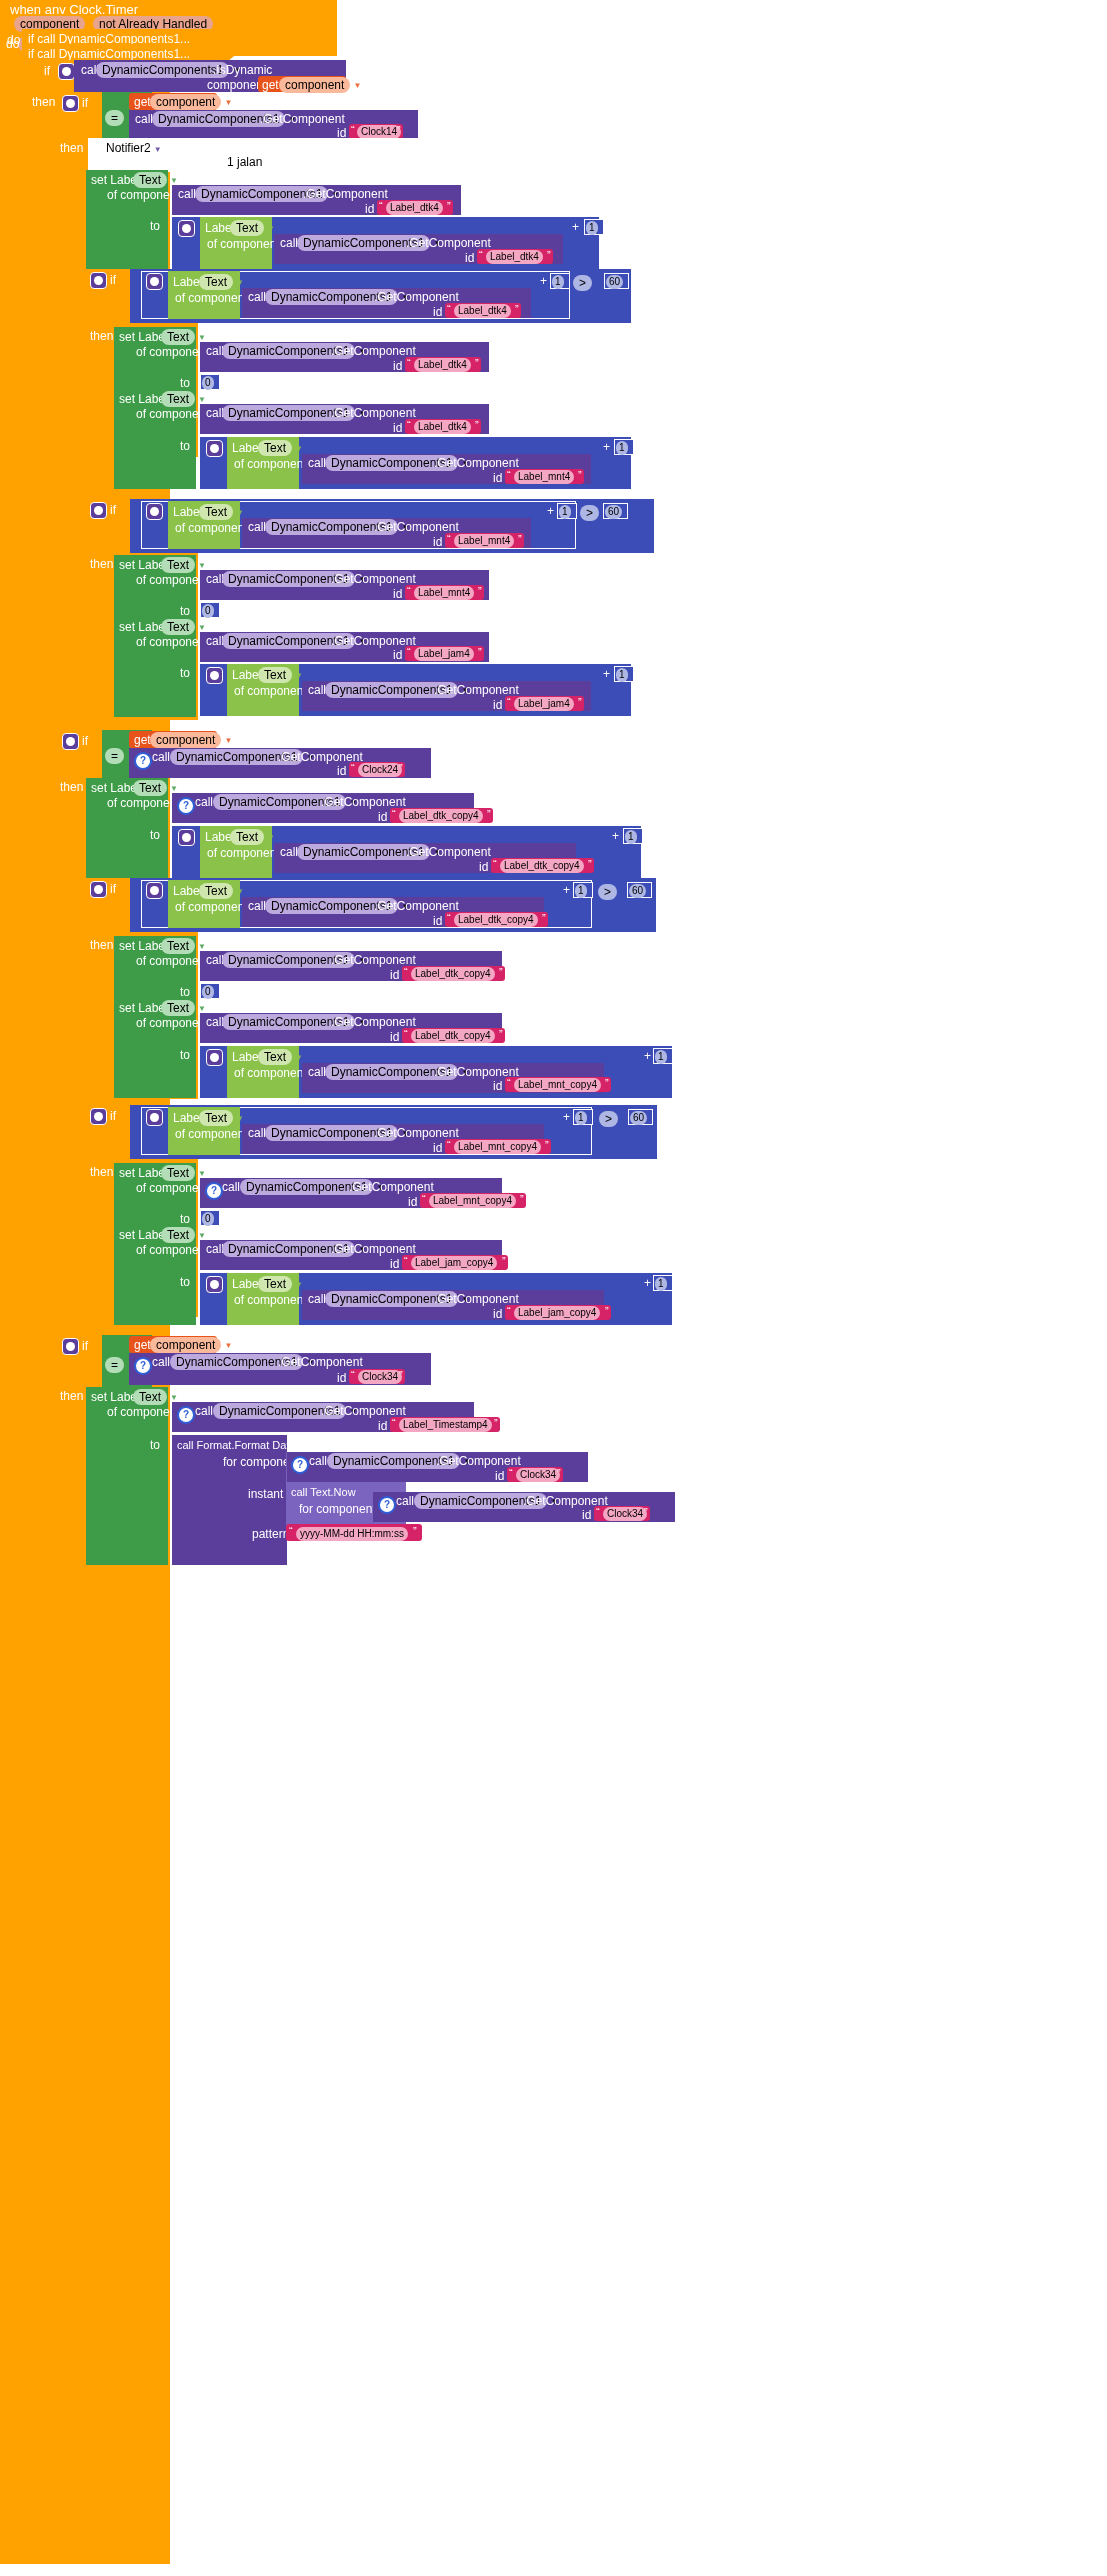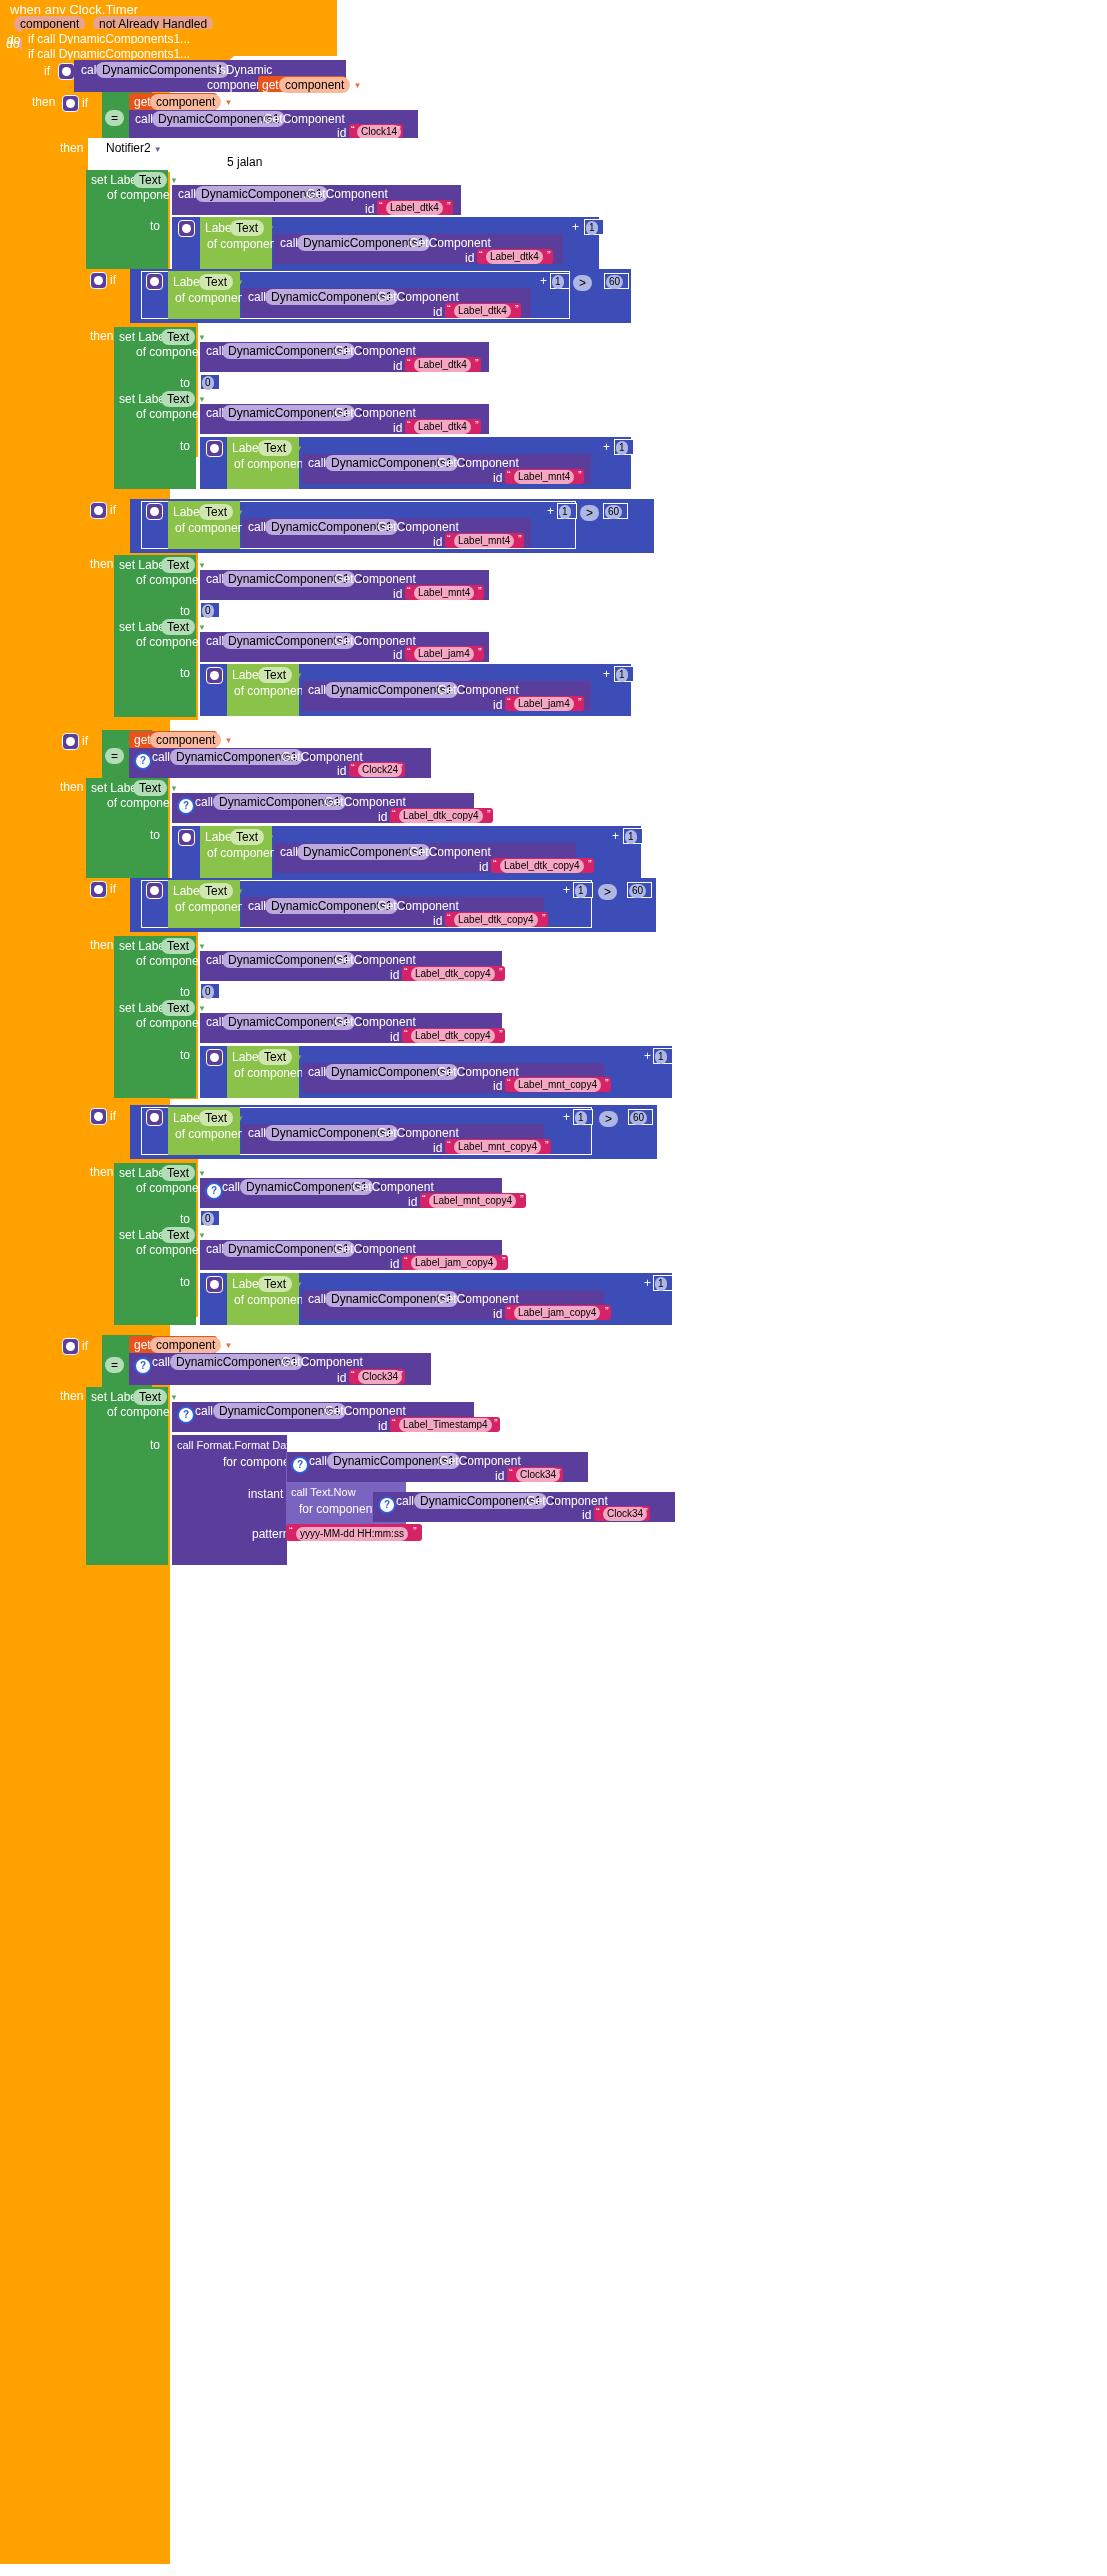--- a/index.html
+++ b/index.html
@@ -128,21 +128,21 @@
 <div class="lbl quote" style="left:351px;top:124px;">“</div>
 <div class="lbl" style="left:357px;top:125px;">
   <span class="fld f-pink" style="font-size:10px;padding:0 4px;">Clock14</span>
 </div>
 <div class="lbl quote" style="left:397px;top:124px;">”</div>
 
 <div class="notifier" style="left:88px;top:138px;width:479px;height:34px;"></div>
 <div class="lbl blbl" style="left:106px;top:142px;">
   <span>Notifier2</span><span class="caret" style="color:#5B3E9B">▼</span>
 </div>
-<div class="lbl blbl" style="left:227px;top:156px;">5 jalan</div>
+<div class="lbl blbl" style="left:227px;top:156px;">1 jalan</div>
 
 <div class="blk c-green" style="left:86px;top:170px;width:82px;height:100px;"></div>
 <div class="lbl wlbl" style="left:91px;top:174px;">set Label.</div>
 <div class="lbl" style="left:133px;top:172px;">
   <span class="fld f-green">Text</span><span class="caret" style="color:#3E9B47">▼</span>
 </div>
 <div class="lbl wlbl" style="left:107px;top:189px;">of component</div>
 <div class="lbl wlbl" style="left:150px;top:220px;">to</div>
 
 <div class="blk c-purple" style="left:172px;top:185px;width:289px;height:30px;"></div>

